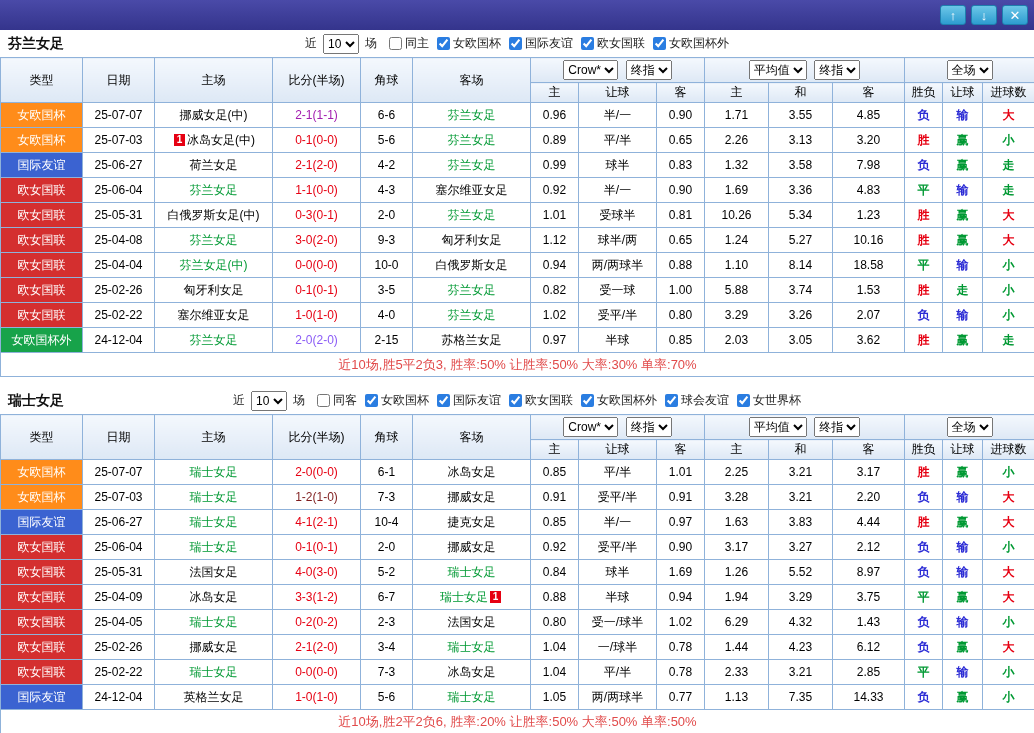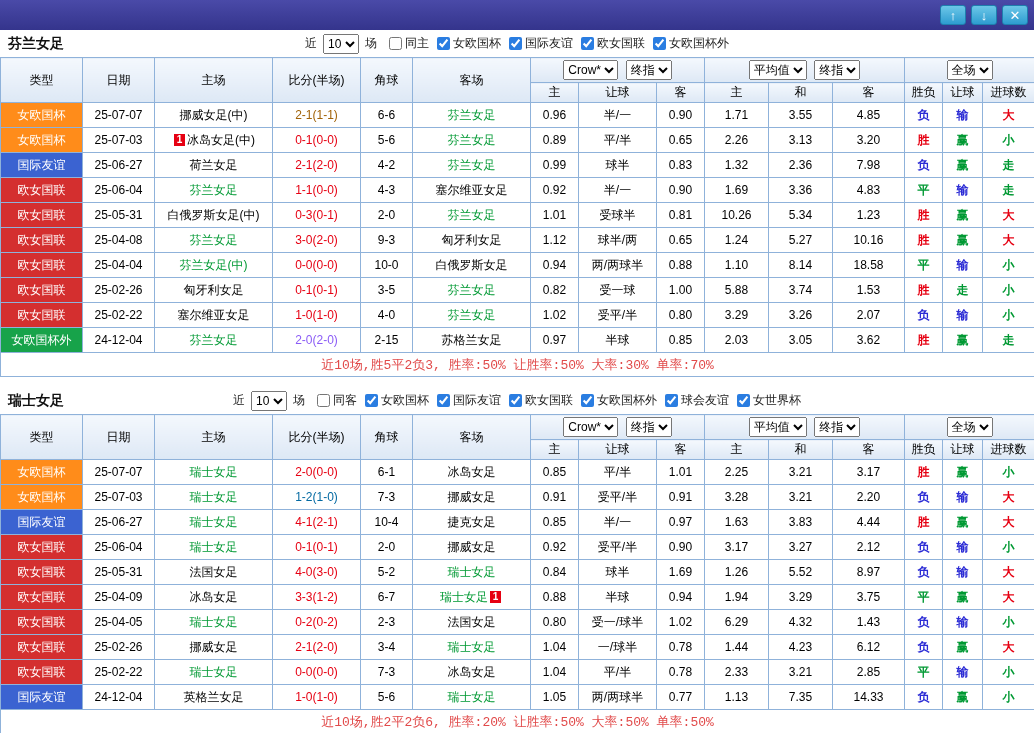--- a/index.html
+++ b/index.html
@@ -26,21 +26,21 @@
   .filter-check input { width: 13px; height: 13px; margin: 0; accent-color: #2a7de1; }
 
   
   .stats-table { width: 1034px; border-collapse: collapse; table-layout: fixed; }
   .stats-table th, .stats-table td { border: 1px solid #8fb2da; text-align: center; overflow: hidden; white-space: nowrap; }
   .stats-table thead th { background: linear-gradient(180deg, #f4f8fd, #dde8f5); font-weight: normal; color: #000; font-size: 12px; height: 20px; }
   .stats-table thead tr.hrow1 th { height: 25px; }
   .stats-table thead select { font-size: 12px; height: 20px; margin: 0 2px; }
   .stats-table tbody td { height: 25px; background: #fff; font-size: 12px; color: #000; }
   .stats-table tfoot td { height: 24px; background: #fff; }
-  .summary { font-size: 13px; text-align: center; font-family: Liberation Mono, monospace; }
+  .summary { font-size: 13px; text-align: center; }
   .red-card-badge { display: inline-block; background: #e60012; color: #fff; font-size: 10px; font-weight: bold; line-height: 12px; width: 11px; height: 12px; margin: 0 2px; vertical-align: 1px; }
 </style>
 </head>
 <body>
 
 <header class="topbar">
   <div class="topbar-actions">
     <button class="tb-btn">
         <span>↑</span>
       </button>
@@ -128,21 +128,21 @@
         <th>胜负</th>
         <th>让球</th>
         <th>进球数</th>
       </tr>
     </thead>
     <tbody>
         <tr>
           <td style="background: rgb(255, 140, 26); color: rgb(255, 255, 255);">女欧国杯</td>
           <td>25-07-07</td>
           <td><span>挪威女足(中)</span></td>
-          <td style="color: #a16207;">2-1(1-1)</td>
+          <td style="color: #a21caf;">2-1(1-1)</td>
           <td>6-6</td>
           <td><span style="color: rgb(0, 153, 51);">芬兰女足</span></td>
           <td>0.96</td>
           <td>半/一</td>
           <td>0.90</td>
           <td>1.71</td>
           <td>3.55</td>
           <td>4.85</td>
           <td style="color: rgb(43, 43, 213); font-weight: bold;">负</td>
           <td style="color: rgb(43, 43, 213); font-weight: bold;">输</td>
@@ -169,21 +169,21 @@
           <td style="background: rgb(59, 99, 209); color: rgb(255, 255, 255);">国际友谊</td>
           <td>25-06-27</td>
           <td><span>荷兰女足</span></td>
           <td style="color: rgb(230, 0, 18);">2-1(2-0)</td>
           <td>4-2</td>
           <td><span style="color: rgb(0, 153, 51);">芬兰女足</span></td>
           <td>0.99</td>
           <td>球半</td>
           <td>0.83</td>
           <td>1.32</td>
-          <td>2.36</td>
+          <td>3.58</td>
           <td>7.98</td>
           <td style="color: rgb(43, 43, 213); font-weight: bold;">负</td>
           <td style="color: rgb(0, 153, 51); font-weight: bold;">赢</td>
           <td style="color: rgb(0, 153, 51); font-weight: bold;">走</td>
         </tr>
         <tr>
           <td style="background: rgb(212, 47, 47); color: rgb(255, 255, 255);">欧女国联</td>
           <td>25-06-04</td>
           <td><span style="color: rgb(0, 153, 51);">芬兰女足</span></td>
           <td style="color: rgb(230, 0, 18);">1-1(0-0)</td>
@@ -408,21 +408,21 @@
           <td>3.21</td>
           <td>3.17</td>
           <td style="color: rgb(230, 0, 18); font-weight: bold;">胜</td>
           <td style="color: rgb(0, 153, 51); font-weight: bold;">赢</td>
           <td style="color: rgb(0, 153, 51); font-weight: bold;">小</td>
         </tr>
         <tr>
           <td style="background: rgb(255, 140, 26); color: rgb(255, 255, 255);">女欧国杯</td>
           <td>25-07-03</td>
           <td><span style="color: rgb(0, 153, 51);">瑞士女足</span></td>
-          <td style="color: #0369a1;">1-2(1-0)</td>
+          <td style="color: #7f1d1d;">1-2(1-0)</td>
           <td>7-3</td>
           <td><span>挪威女足</span></td>
           <td>0.91</td>
           <td>受平/半</td>
           <td>0.91</td>
           <td>3.28</td>
           <td>3.21</td>
           <td>2.20</td>
           <td style="color: rgb(43, 43, 213); font-weight: bold;">负</td>
           <td style="color: rgb(43, 43, 213); font-weight: bold;">输</td>

